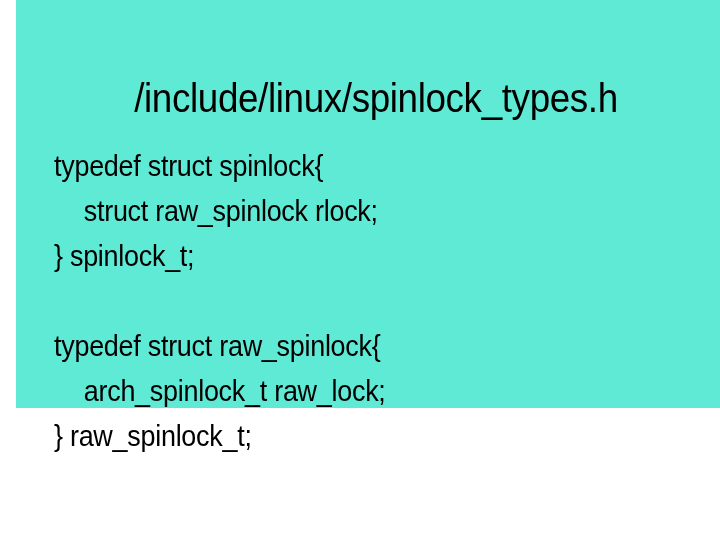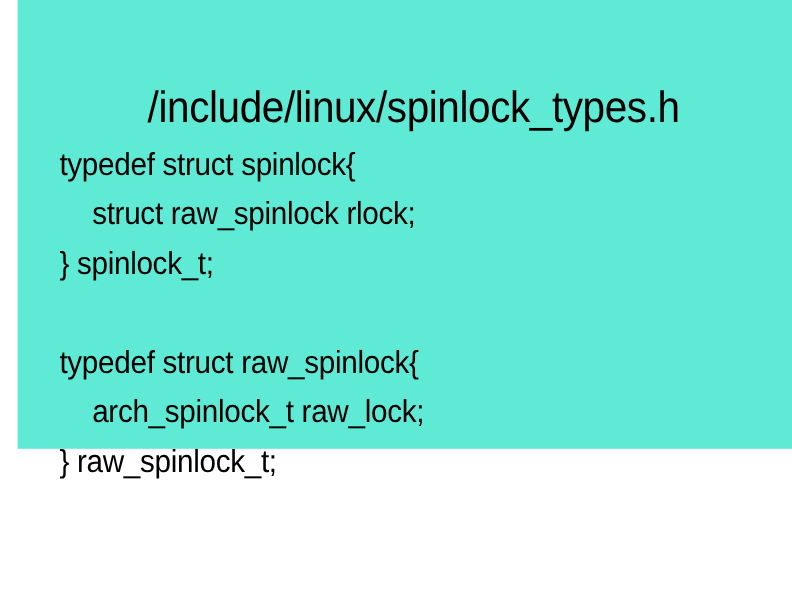--- a/index.html
+++ b/index.html
@@ -33,21 +33,21 @@
     font-weight: normal;
     letter-spacing: -0.4px;
     transform: scaleX(0.92);
     transform-origin: center top;
     white-space: nowrap;
     color: #000000;
   }
   .slide-body {
     position: absolute;
     left: 38px;
-    top: 128px;
+    top: 144px;
     width: 650px;
   }
   .code-block {
     margin: 0;
   }
   .code-line {
     font-size: 29px;
     line-height: 45px;
     font-weight: normal;
     letter-spacing: -0.3px;

